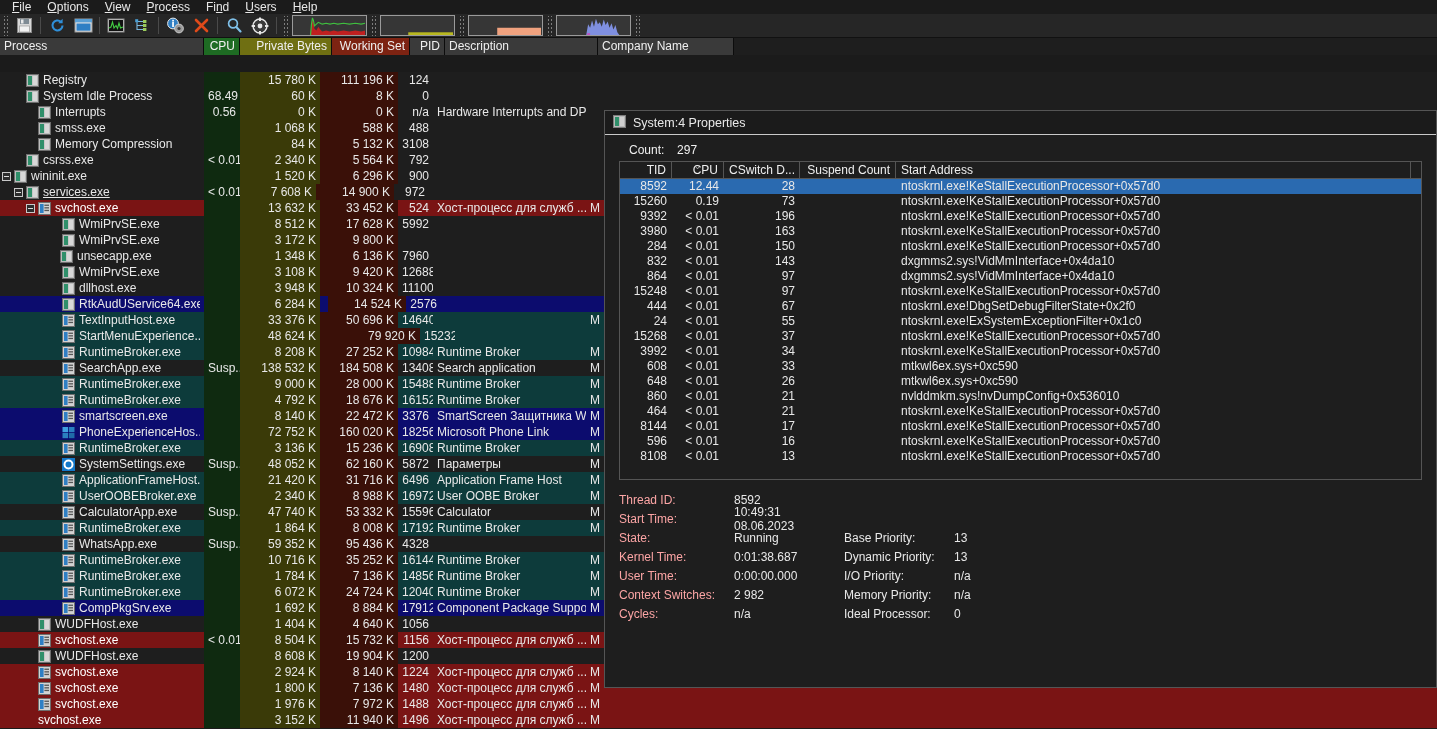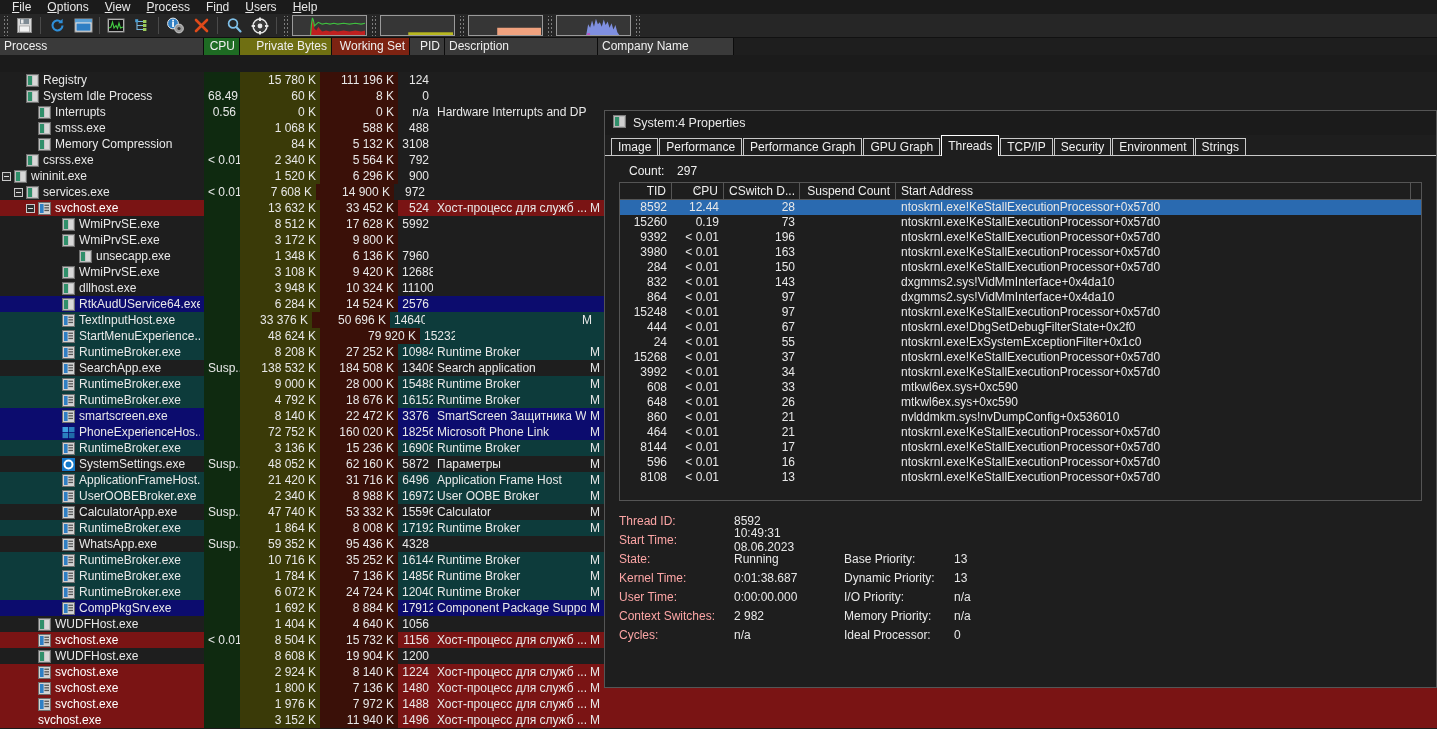--- a/index.html
+++ b/index.html
@@ -373,21 +373,21 @@
         </div>
         <div class="pc r" style="width: 36px; background: rgb(15, 42, 16);"></div>
         <div class="pc r" style="width: 80px; background: rgb(58, 58, 8);">1 520 K</div>
         <div class="pc r" style="width: 78px; background: rgb(58, 16, 8);">6 296 K</div>
         <div class="pc r" style="width: 35px;">900</div>
         <div class="pc" style="width: 153px;"></div>
         <div class="pc" style="width: 136px;"></div>
         <div style="flex: 1 1 0%;"></div>
       </div>
       <div class="prow" style="background: rgb(30, 30, 30); color: rgb(232, 232, 232);">
-        <div class="pc pc-name" style="width: 204px; padding-left: 2px; background: transparent;">
+        <div class="pc pc-name" style="width: 204px; padding-left: 2px; background: transparent; text-decoration: underline;">
           <div style="width: 12px; flex: 0 0 auto;"></div>
           <div class="twisty"></div>
           <span style="display: flex; flex: 0 0 auto;">
             <svg class="picon" viewBox="0 0 13 13">
               <rect x="0.5" y="0.5" width="12" height="12" fill="#bdbdbd" stroke="#6e6e6e"></rect>
               <rect x="2" y="2" width="4" height="9" fill="#2f8f6a"></rect>
               <rect x="6.6" y="2" width="4.4" height="9" fill="#d8d8d8"></rect>
             </svg>
           </span>
           <span class="pname">services.exe</span>
@@ -460,21 +460,21 @@
         </div>
         <div class="pc r" style="width: 36px; background: rgb(15, 42, 16);"></div>
         <div class="pc r" style="width: 80px; background: rgb(58, 58, 8);">3 172 K</div>
         <div class="pc r" style="width: 78px; background: rgb(58, 16, 8);">9 800 K</div>
         <div class="pc r" style="width: 35px; margin-top: 48px;">7792</div>
         <div class="pc" style="width: 153px;"></div>
         <div class="pc" style="width: 136px;"></div>
         <div style="flex: 1 1 0%;"></div>
       </div>
       <div class="prow" style="background: rgb(30, 30, 30); color: rgb(232, 232, 232);">
-        <div class="pc pc-name" style="width: 204px; padding-left: 19px; background: transparent;">
+        <div class="pc pc-name" style="width: 204px; padding-left: 0; background: transparent;">
           <div style="width: 48px; flex: 0 0 auto;"></div>
           <div class="twisty-sp"></div>
           <span style="display: flex; flex: 0 0 auto;">
             <svg class="picon" viewBox="0 0 13 13">
               <rect x="0.5" y="0.5" width="12" height="12" fill="#bdbdbd" stroke="#6e6e6e"></rect>
               <rect x="2" y="2" width="4" height="9" fill="#2f8f6a"></rect>
               <rect x="6.6" y="2" width="4.4" height="9" fill="#d8d8d8"></rect>
             </svg>
           </span>
           <span class="pname">unsecapp.exe</span>
@@ -538,21 +538,21 @@
             <svg class="picon" viewBox="0 0 13 13">
               <rect x="0.5" y="0.5" width="12" height="12" fill="#bdbdbd" stroke="#6e6e6e"></rect>
               <rect x="2" y="2" width="4" height="9" fill="#2f8f6a"></rect>
               <rect x="6.6" y="2" width="4.4" height="9" fill="#d8d8d8"></rect>
             </svg>
           </span>
           <span class="pname">RtkAudUService64.exe</span>
         </div>
         <div class="pc r" style="width: 36px; background: rgb(15, 42, 16);"></div>
         <div class="pc r" style="width: 80px; background: rgb(58, 58, 8);">6 284 K</div>
-        <div class="pc r" style="width: 78px; background: rgb(58, 16, 8);">14 524 K</div>
+        <div class="pc r" style="width: 78px; background: rgb(58, 16, 8); margin-left: 8px;">14 524 K</div>
         <div class="pc r" style="width: 35px; background: rgb(12, 12, 110);">2576</div>
         <div class="pc" style="width: 153px; background: rgb(12, 12, 110);"></div>
         <div class="pc" style="width: 136px; background: rgb(12, 12, 110);"></div>
         <div style="flex: 1 1 0%; background: rgb(12, 12, 110);"></div>
       </div>
       <div class="prow" style="background: rgb(13, 59, 59); color: rgb(232, 232, 232); position: relative; z-index: 0;">
         <div style="position: absolute; left: 0px; top: 0px; height: 16px; width: 204px; background: rgb(13, 59, 59); z-index: -1;"></div>
         <div class="pc pc-name" style="width: 204px; padding-left: 2px; background: transparent;">
           <div style="width: 48px; flex: 0 0 auto;"></div>
           <div class="twisty-sp"></div>
@@ -561,21 +561,21 @@
               <rect x="0.5" y="0.5" width="12" height="12" fill="#d2d2d2" stroke="#6e6e6e"></rect>
               <rect x="2" y="2" width="3.6" height="9" fill="#2f7fc4"></rect>
               <rect x="6.4" y="2.6" width="4.6" height="1.3" fill="#555"></rect>
               <rect x="6.4" y="5.2" width="4.6" height="1.3" fill="#555"></rect>
               <rect x="6.4" y="7.8" width="4.6" height="1.3" fill="#555"></rect>
             </svg>
           </span>
           <span class="pname">TextInputHost.exe</span>
         </div>
         <div class="pc r" style="width: 36px; background: rgb(15, 42, 16);"></div>
-        <div class="pc r" style="width: 72px; background: rgb(58, 58, 8);">33 376 K</div>
+        <div class="pc r" style="width: 80px; background: rgb(58, 58, 8);">33 376 K</div>
         <div class="pc r" style="width: 78px; background: rgb(58, 16, 8);">50 696 K</div>
         <div class="pc r" style="width: 35px; background: rgb(13, 59, 59);">14640</div>
         <div class="pc" style="width: 153px; background: rgb(13, 59, 59);"></div>
         <div class="pc" style="width: 136px; background: rgb(13, 59, 59);">M</div>
         <div style="flex: 1 1 0%; background: rgb(13, 59, 59);"></div>
       </div>
       <div class="prow" style="background: rgb(13, 59, 59); color: rgb(232, 232, 232); position: relative; z-index: 0;">
         <div style="position: absolute; left: 0px; top: 0px; height: 16px; width: 204px; background: rgb(13, 59, 59); z-index: -1;"></div>
         <div class="pc pc-name" style="width: 204px; padding-left: 2px; background: transparent;">
           <div style="width: 48px; flex: 0 0 auto;"></div>
@@ -1159,31 +1159,20 @@
     <div class="dlg-title">
       <span class="t-ico">
         <svg width="13" height="13" viewBox="0 0 13 13">
             <rect x="0.5" y="0.5" width="12" height="12" fill="#b9b9b9" stroke="#7c7c7c"></rect>
             <rect x="2" y="2" width="4" height="9" fill="#2f8f6a"></rect>
             <rect x="7" y="2" width="4" height="9" fill="#cfcfcf"></rect>
           </svg>
       </span>
       <span>System:4 Properties</span>
     </div>
-    <div class="tabstrip" id="tabstrip">
-        <div class="tab">Image</div>
-        <div class="tab">Performance</div>
-        <div class="tab">Performance Graph</div>
-        <div class="tab">GPU Graph</div>
-        <div class="tab active">Threads</div>
-        <div class="tab">TCP/IP</div>
-        <div class="tab">Security</div>
-        <div class="tab">Environment</div>
-        <div class="tab">Strings</div>
-      </div>
     <div class="tabbody">
       <div class="count-line">
         <span>Count:</span>
         <span style="display:inline-block;width:6px"></span>
         <span>297</span>
       </div>
       <div style="margin:0 14px;">
         <div class="thead" id="thead">
             <div class="thc r" style="width: 52px;">TID</div>
             <div class="thc r" style="width: 52px;">CPU<span style="position: absolute; left: 50%; top: -4px; transform: translateX(-50%); font-size: 9px; color: rgb(170, 170, 170);">⌄</span></div>

